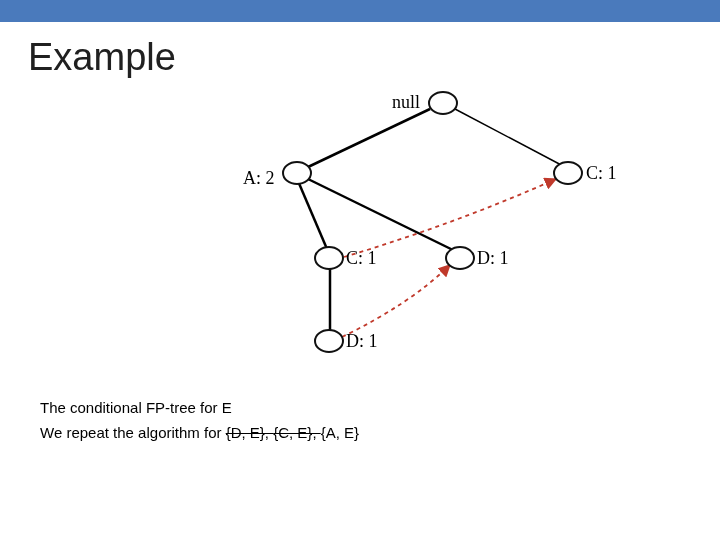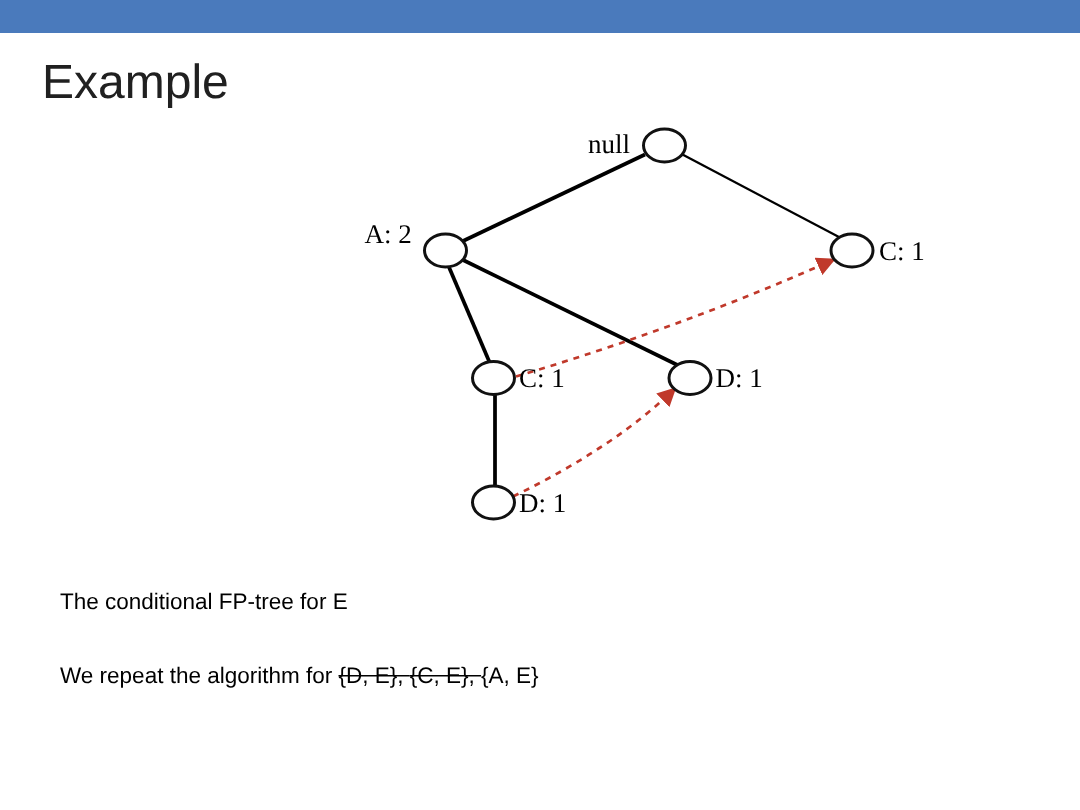--- a/index.html
+++ b/index.html
@@ -10,21 +10,21 @@
     background: #ffffff;
     font-family: Arial, Helvetica, sans-serif;
     overflow: hidden;
   }
   .topbar {
     background: #4a7abc;
     height: 22px;
     width: 100%;
   }
   .title {
-    font-size: 32px;
+    font-size: 38px;
     color: #202020;
     margin: 14px 0 0 28px;
     font-weight: 400;
   }
   .stage {
     position: relative;
     width: 580px;
     height: 320px;
   }
   svg.diagram {
@@ -104,24 +104,24 @@
 
     <ellipse class="node-shape" cx="443" cy="24" rx="14" ry="11"></ellipse>
     <ellipse class="node-shape" cx="297" cy="94" rx="14" ry="11"></ellipse>
     <ellipse class="node-shape" cx="568" cy="94" rx="14" ry="11"></ellipse>
     <ellipse class="node-shape" cx="329" cy="179" rx="14" ry="11"></ellipse>
     <ellipse class="node-shape" cx="460" cy="179" rx="14" ry="11"></ellipse>
     <ellipse class="node-shape" cx="329" cy="262" rx="14" ry="11"></ellipse>
   </svg>
 
   <div class="node-label" style="left:392px; top:13px;">null</div>
-  <div class="node-label" style="left:243px; top:73px;">A: 2</div>
+  <div class="node-label" style="left:243px; top:89px;">A: 2</div>
   <div class="node-label" style="left:586px; top:84px;">C: 1</div>
   <div class="node-label" style="left:346px; top:169px;">C: 1</div>
   <div class="node-label" style="left:477px; top:169px;">D: 1</div>
   <div class="node-label" style="left:346px; top:252px;">D: 1</div>
 </div>
 
 <div class="caption" style="margin-top:0px;">The conditional FP-tree for E</div>
 
-<div class="caption" style="margin-top:32px;">
+<div class="caption" style="margin-top:8px;">
   <span>We repeat the algorithm for </span><span class="strike">{D, E}, </span><span class="strike">{C, E}, </span><span>{A, E}</span>
 </div>
 
 </body></html>

